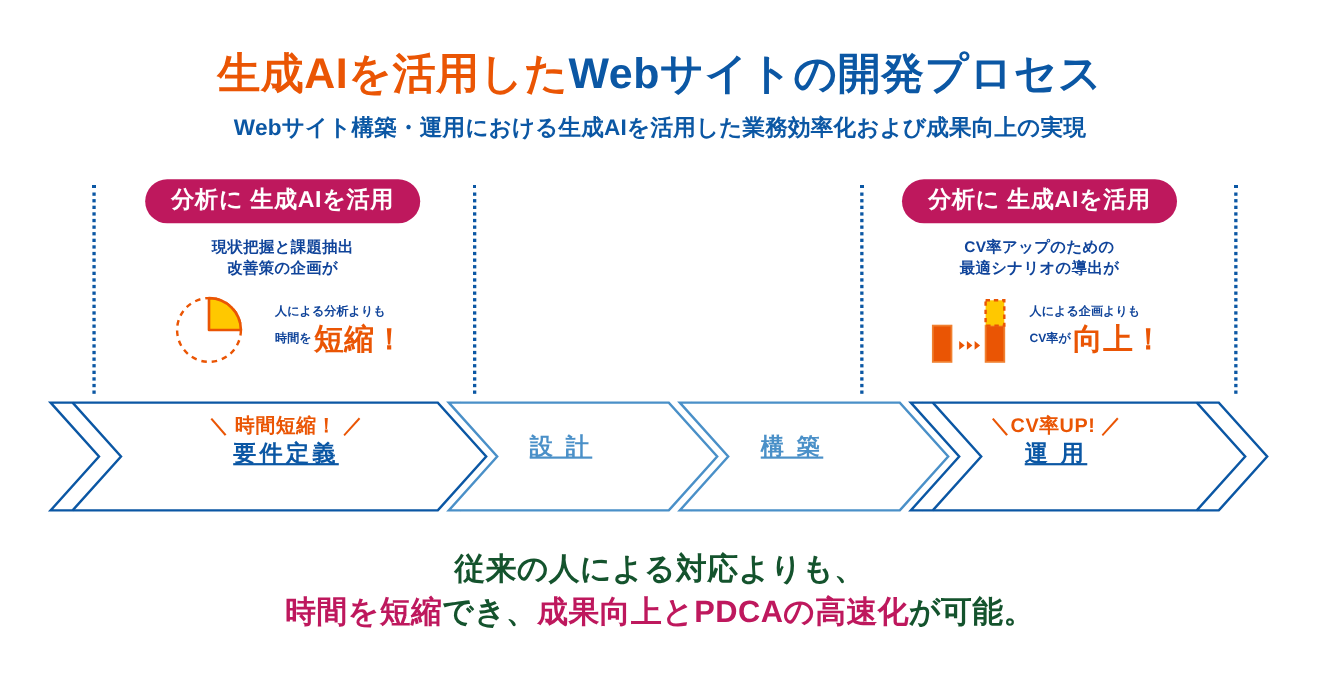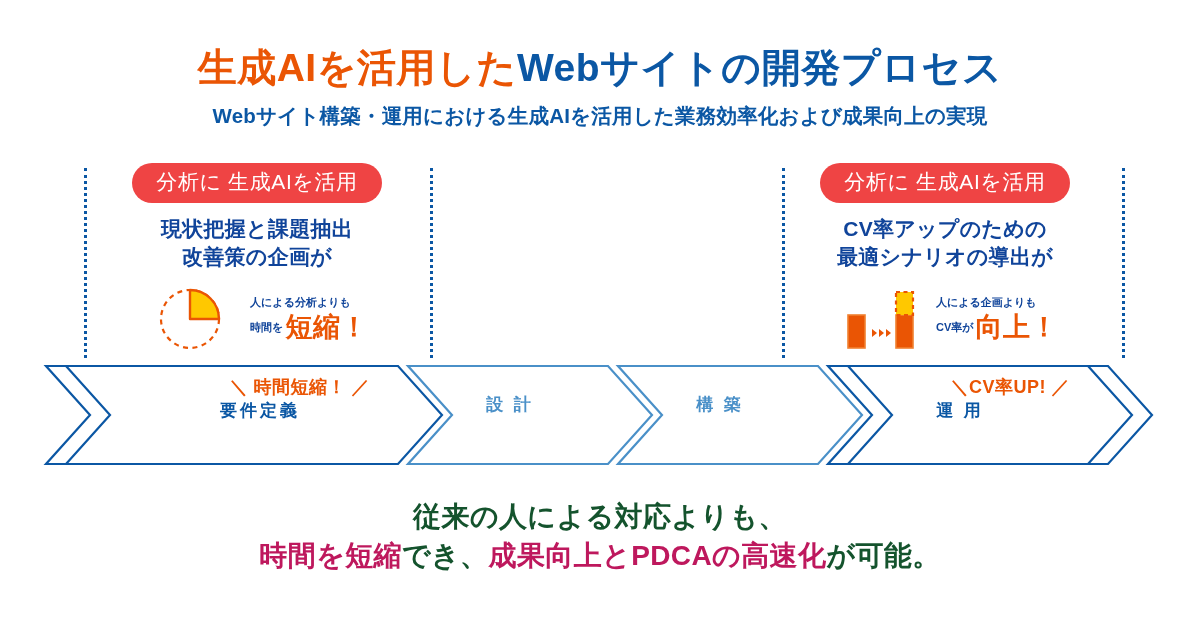--- a/index.html
+++ b/index.html
@@ -61,34 +61,34 @@
     position: absolute;
     top: 163px;
     width: 330px;
     text-align: center;
   }
   .card-left  { left: 92px; }
   .card-right { left: 780px; }
 
   .badge {
     display: inline-block;
-    background: #ef4444;
+    background: #be185d;
     color: #ffffff;
     font-size: 21px;
-    font-weight: 400;
+    font-weight: 700;
     letter-spacing: 0.6px;
     border-radius: 22px;
     padding: 7px 24px 9px 24px;
     line-height: 1.15;
     white-space: nowrap;
   }
   .card-headline {
     margin-top: 12px;
     color: #10449A;
-    font-size: 21px;
+    font-size: 14px;
     font-weight: 700;
     line-height: 1.35;
     letter-spacing: 0.3px;
     white-space: nowrap;
   }
 
   .card-figure {
     margin-top: 10px;
     display: flex;
     align-items: center;
@@ -140,27 +140,27 @@
     position: absolute;
     text-align: center;
     line-height: 1;
     white-space: nowrap;
   }
   .chev-kicker {
     color: #EA5504;
     font-size: 18px;
     font-weight: 700;
     letter-spacing: 0.5px;
-    text-align: right;
   }
   .chev-name {
     margin-top: 6px;
-    font-size: 17px;
+    font-size: 21px;
     font-weight: 700;
     letter-spacing: 3px;
+    text-decoration: underline;
   }
   .name-strong { color: #0B57A4; }
   .name-mid    { color: #4A90C8; }
 
   
   .conclusion {
     position: absolute;
     left: 0;
     top: 498px;
     width: 1200px;

